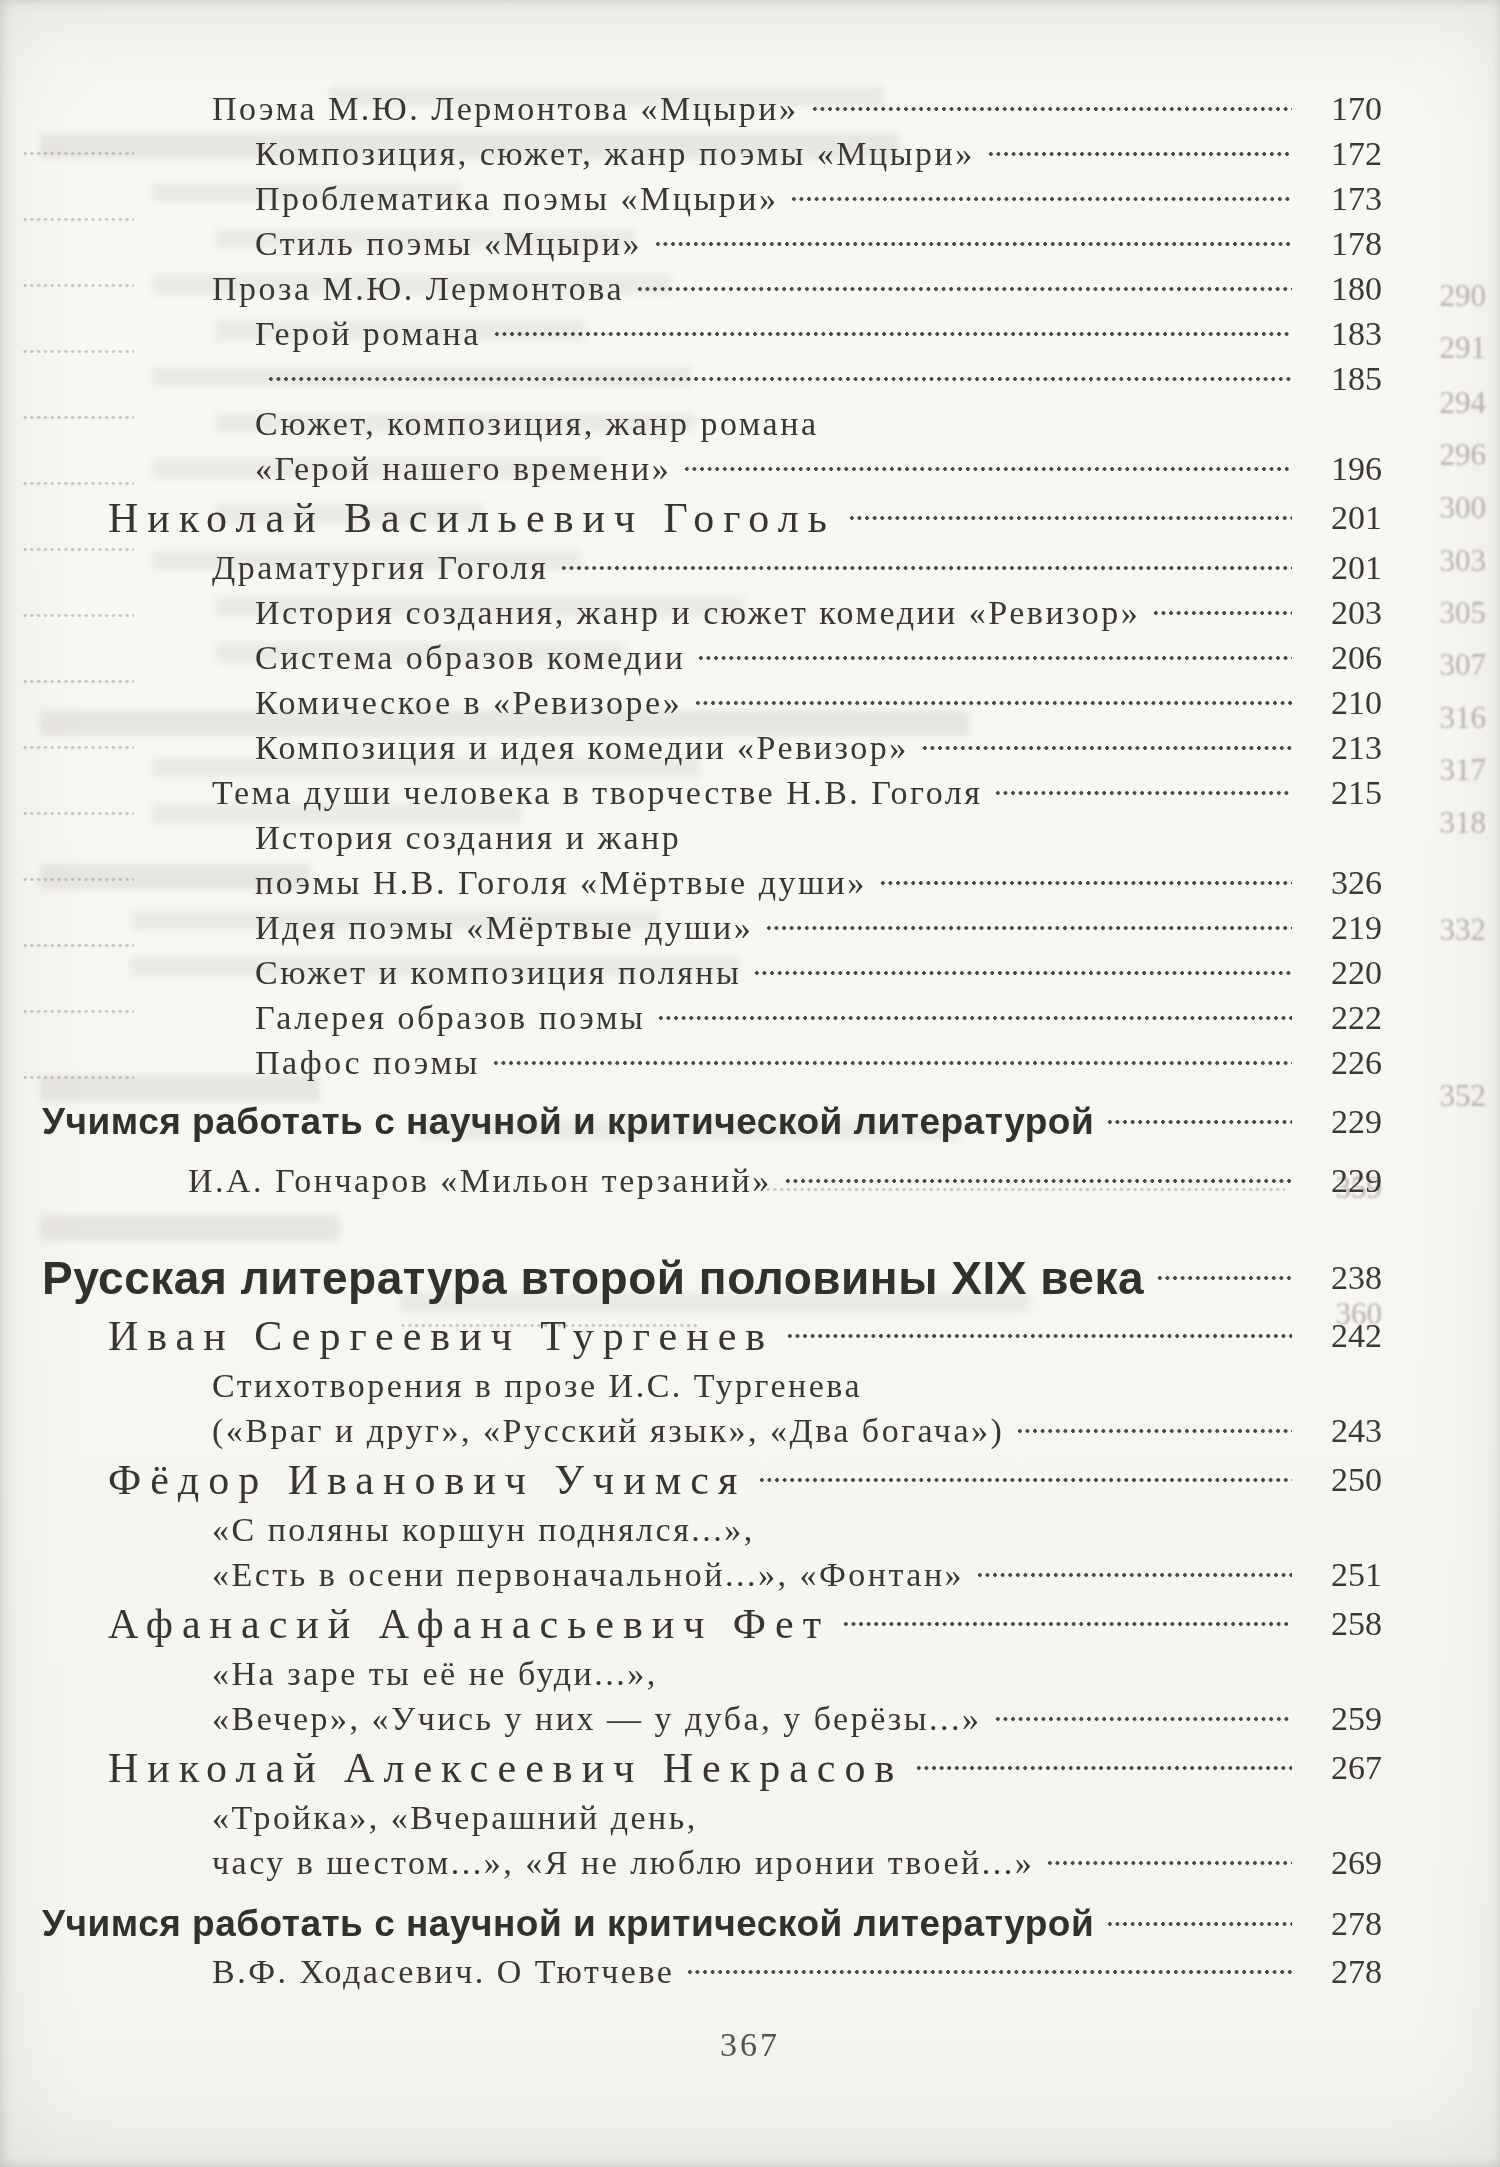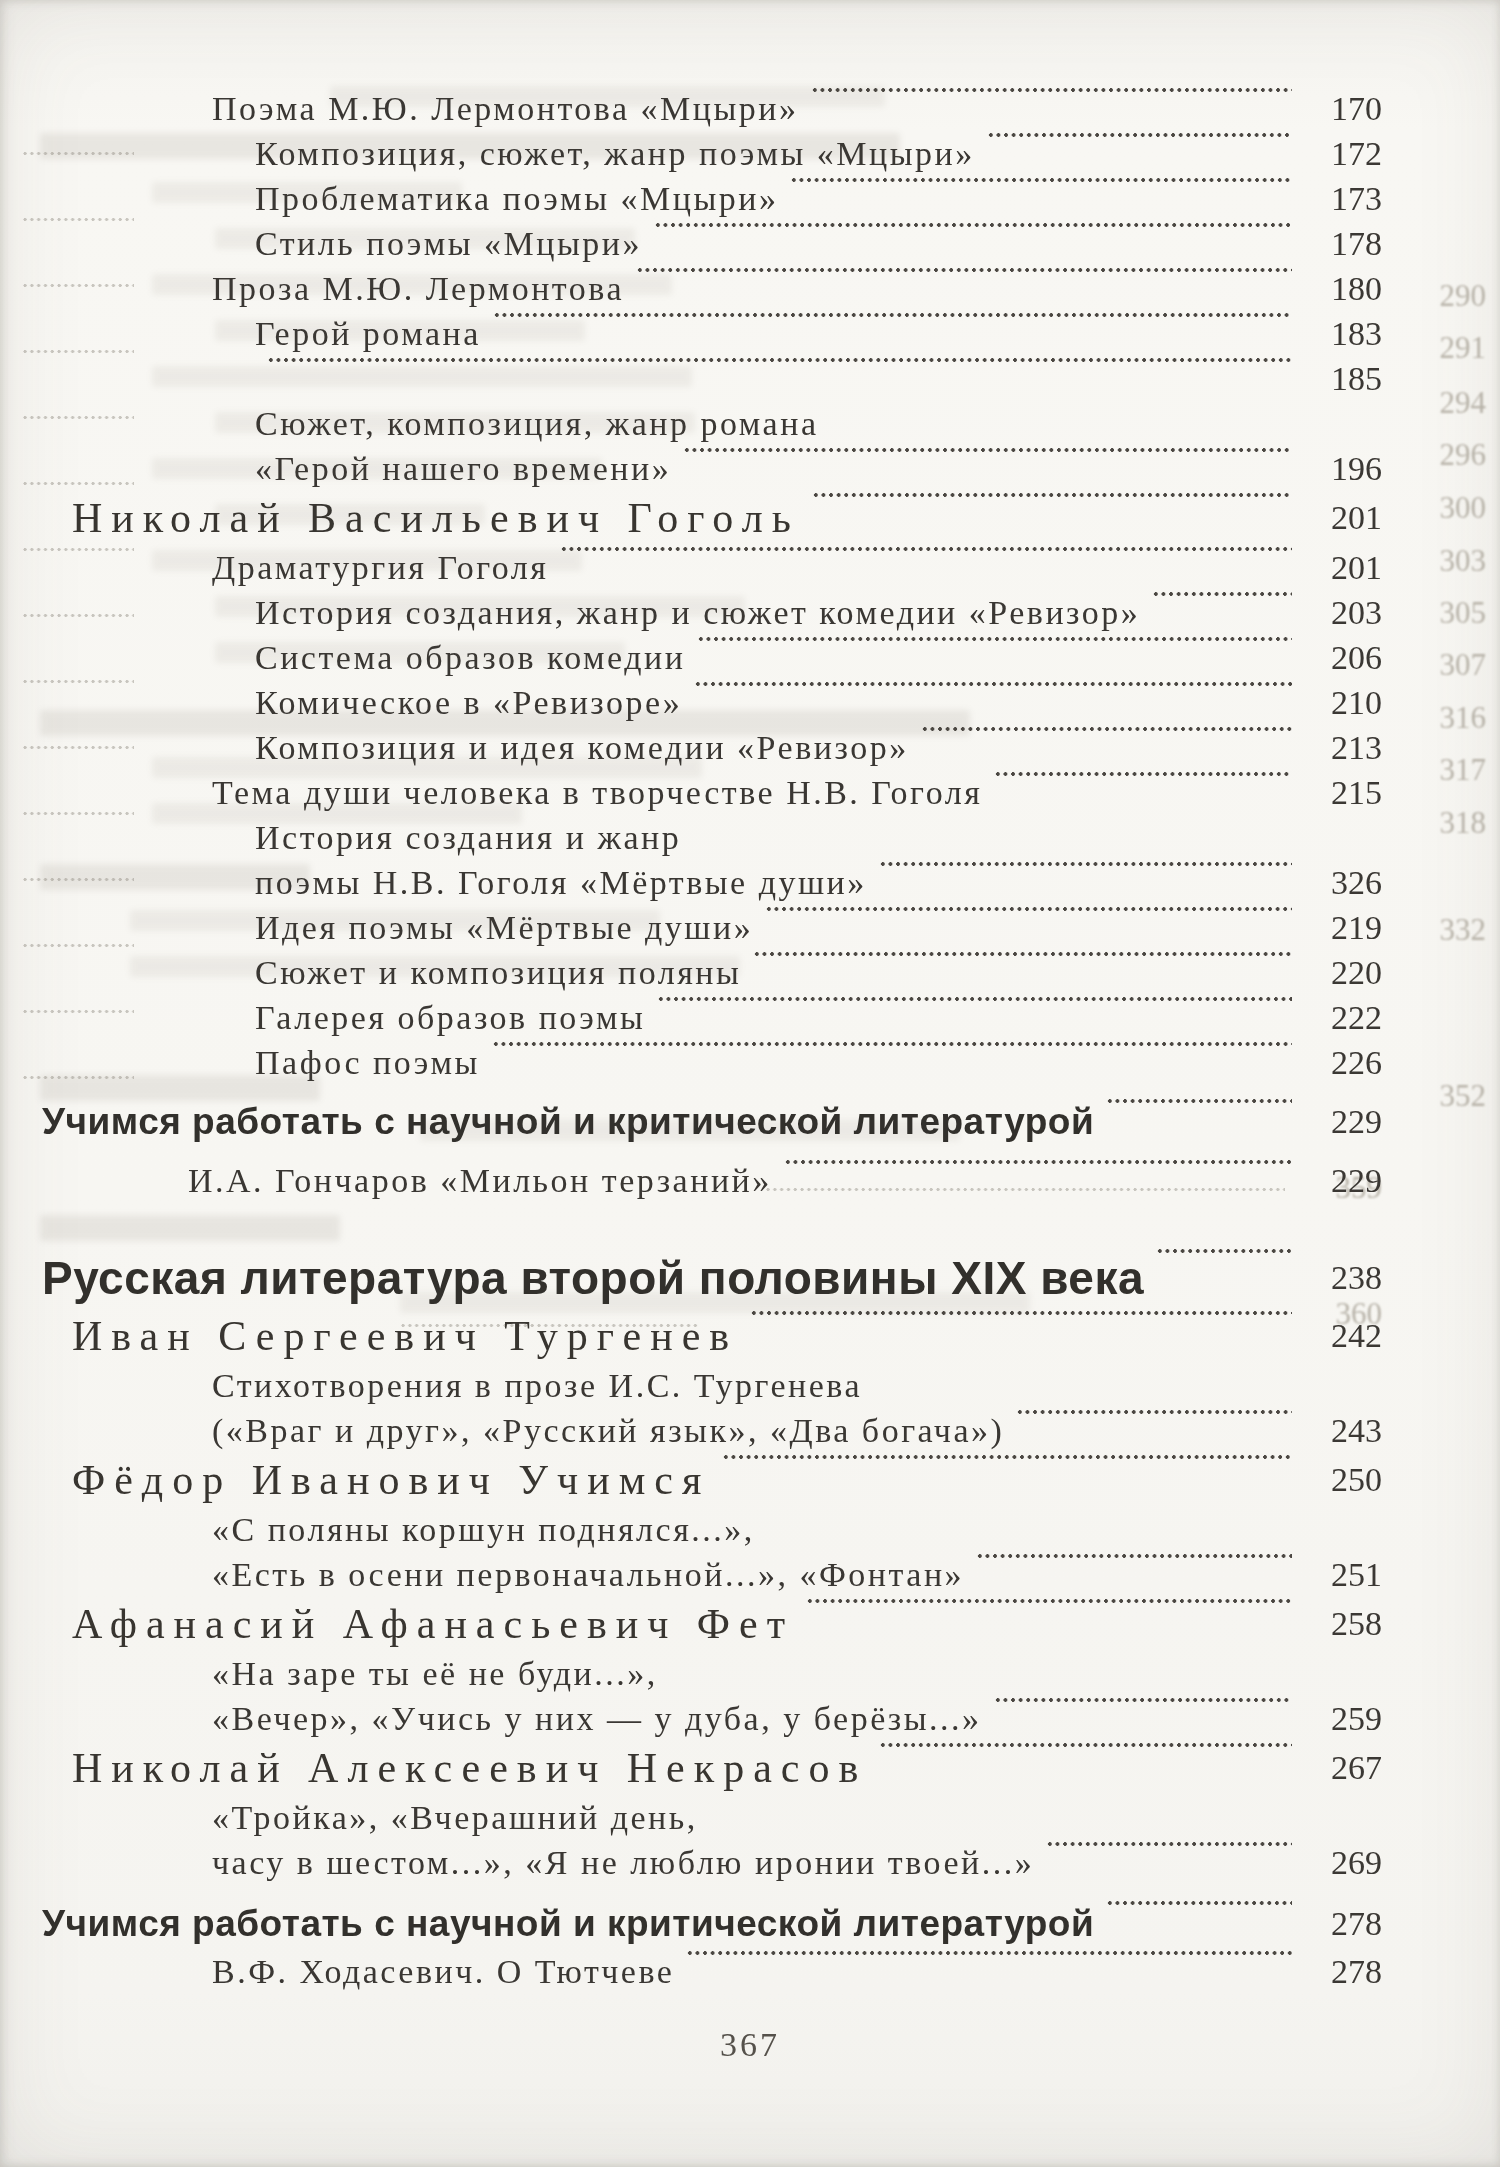--- a/index.html
+++ b/index.html
@@ -31,21 +31,21 @@
     color:#a29c90;opacity:.75;filter:blur(1px);
   }
   .gdots{
     position:absolute;height:7px;opacity:.45;filter:blur(.6px);
     background-image:radial-gradient(circle at 3px 3.5px,#8f8a80 1.4px,rgba(0,0,0,0) 1.8px);
     background-size:6.8px 7px;background-repeat:repeat-x;
   }
 
   
   .toc{position:absolute;left:0;top:86px;right:118px;}
-  .row{display:flex;align-items:flex-start;color:#3a3733;}
+  .row{display:flex;align-items:center;color:#3a3733;}
   .row .t{white-space:nowrap;}
   .row .dots{
     flex:1 1 auto;height:8px;margin:0 10px 0 12px;
     background-image:radial-gradient(circle at 4px 4px,#4b4742 1.7px,rgba(0,0,0,0) 2px);
     background-size:7.6px 8px;background-repeat:repeat-x;background-position:left bottom;
   }
   .row .pg{
     flex:0 0 80px;text-align:right;
     font:34px/45px "Liberation Serif","DejaVu Serif",serif;
     color:#3b3834;
@@ -54,21 +54,21 @@
 
   .n .t{font:34px/45px "Liberation Serif","DejaVu Serif",serif;letter-spacing:2.5px;}
   .a .t{font:42px/54px "Liberation Serif","DejaVu Serif",serif;letter-spacing:9px;color:#383530;}
   .a .pg{line-height:54px;}
   .b .t{font:bold 37px/50px "Liberation Sans","DejaVu Sans",sans-serif;letter-spacing:.5px;color:#32302c;}
   .b .pg{line-height:50px;}
   .s .t{font:bold 46px/62px "Liberation Sans","DejaVu Sans",sans-serif;letter-spacing:.5px;color:#32302c;}
   .s .pg{line-height:62px;}
 
   .i0{padding-left:42px;}
-  .i1{padding-left:72px;}
+  .i1{padding-left:108px;}
   .i2{padding-left:212px;}
   .i3{padding-left:255px;}
   .ig{padding-left:188px;margin-top:11px;}
 
   
   .footer{
     position:absolute;left:0;right:0;top:2026px;text-align:center;
     font:34px "Liberation Serif","DejaVu Serif",serif;
     color:#55514b;letter-spacing:3px;
   }

